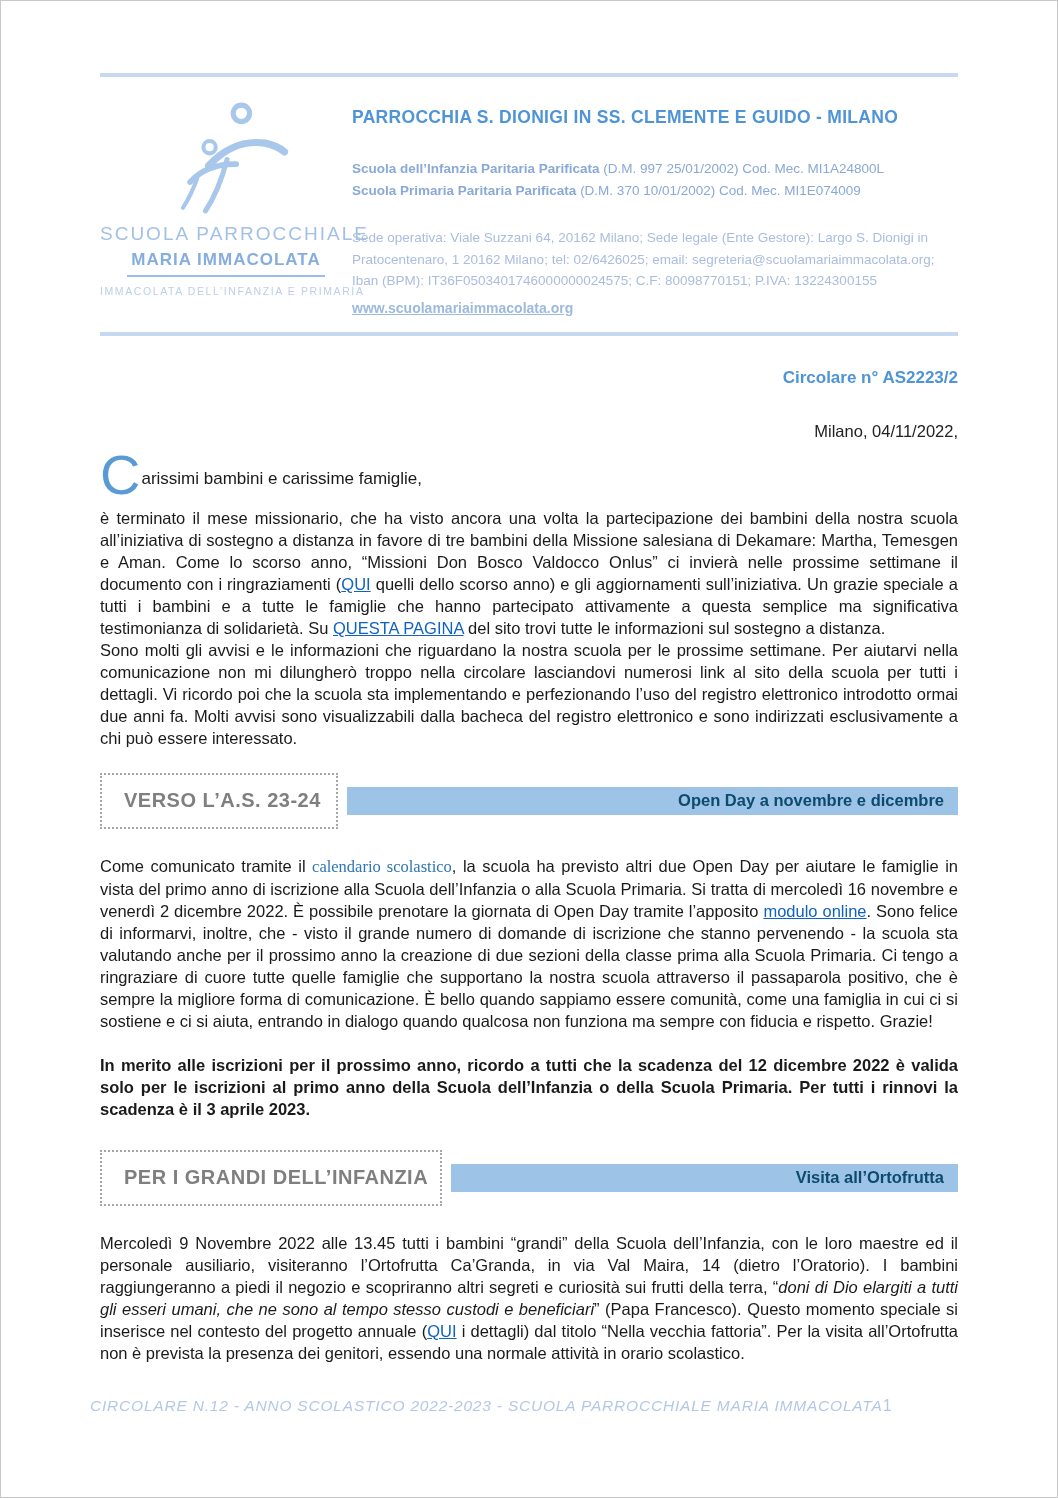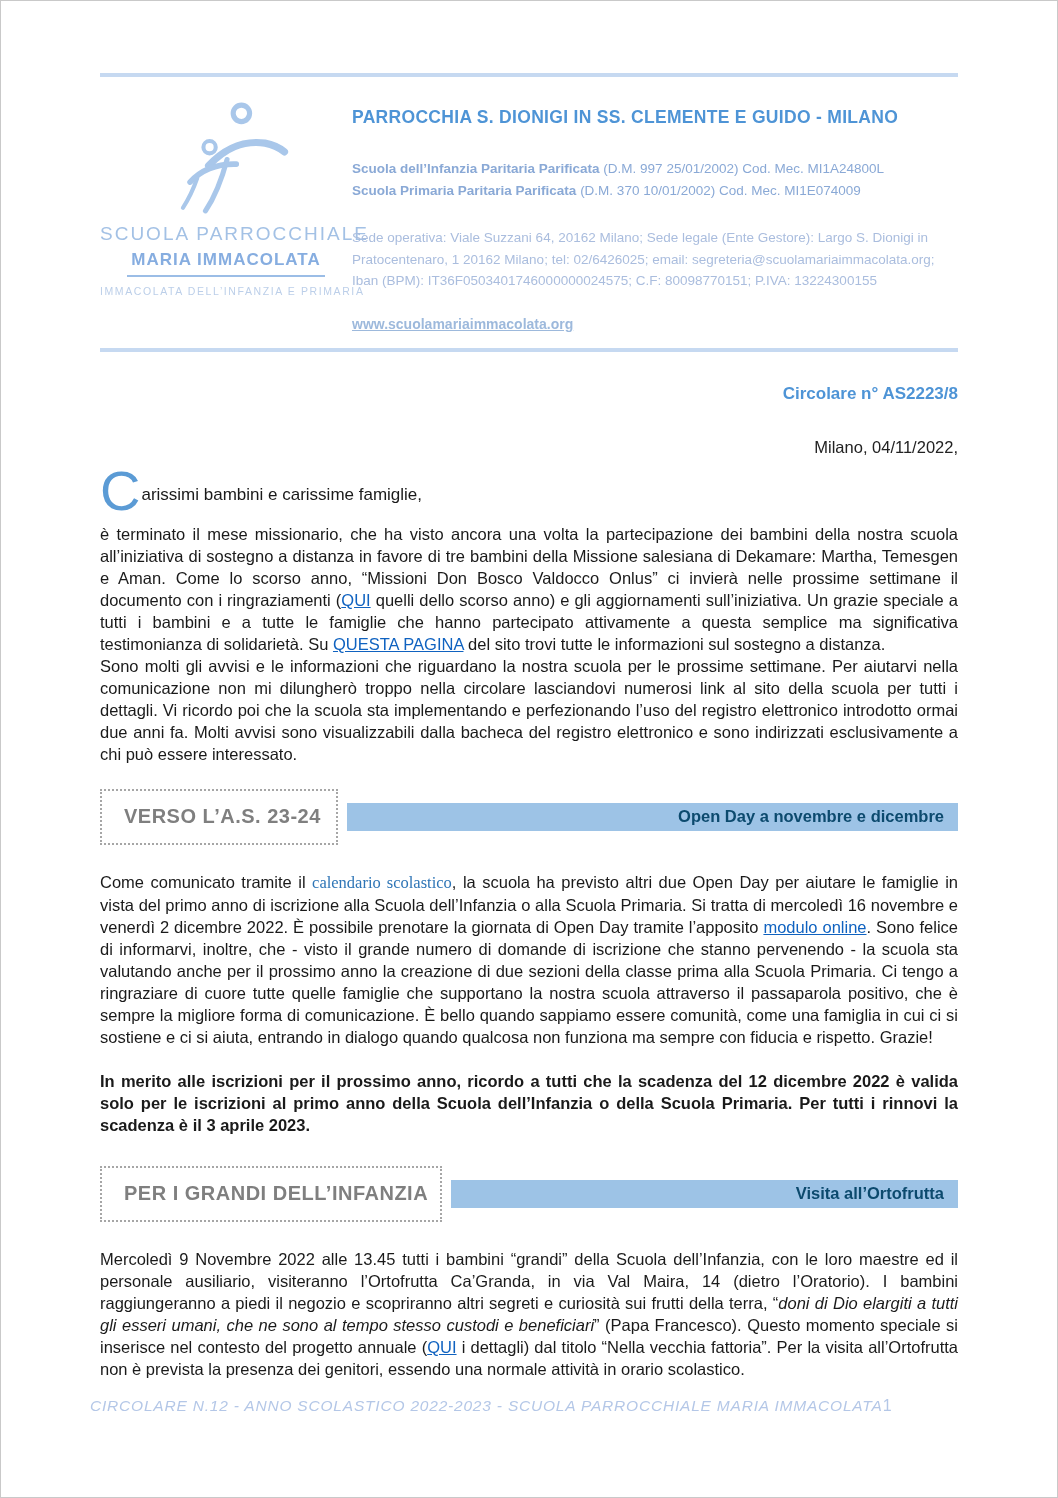--- a/index.html
+++ b/index.html
@@ -21,21 +21,21 @@
   .logo-figure{width:180px;height:118px;margin:2px auto 0;display:block;}
   .logo-line1{font-size:19px;color:#a3c1e5;letter-spacing:2px;margin-top:6px;white-space:nowrap;}
   .logo-line2{font-size:17px;font-weight:bold;color:#86ade0;letter-spacing:1px;
     display:inline-block;border-bottom:2px solid #9bbde6;padding:2px 4px 5px;margin-top:3px;white-space:nowrap;}
   .logo-line3{font-size:10.5px;color:#bccfe9;letter-spacing:1.6px;margin-top:8px;white-space:nowrap;}
   .header-text{flex:1;text-align:left;padding-top:10px;}
   .h-title{color:#4e94d6;font-weight:bold;font-size:17.5px;letter-spacing:.3px;}
   .h-schools{margin-top:30px;font-size:13.5px;line-height:1.6;color:#8aa9d6;}
   .h-schools b{font-weight:bold;}
   .h-address{margin-top:26px;font-size:13.5px;line-height:1.6;color:#aabdde;}
-  .h-site{margin-top:24px;font-size:14px;font-weight:bold;}
+  .h-site{margin-top:8px;font-size:14px;font-weight:bold;}
   .h-site a{color:#9db9dc;text-decoration:underline;}
 
   
   .circ-no{margin-top:32px;text-align:right;color:#4e94d6;font-weight:bold;font-size:17px;}
   .dateline{margin-top:34px;text-align:right;font-size:16.5px;color:#222;}
 
   
   .salutation{margin-top:12px;font-size:17px;}
   .dropcap{color:#5b9bd5;font-size:56px;line-height:.8;font-weight:normal;
     display:inline-block;vertical-align:-10px;margin-right:1px;}
@@ -100,21 +100,21 @@
           <div><b>Scuola dell’Infanzia Paritaria Parificata</b><span> (D.M. 997 25/01/2002) Cod. Mec. MI1A24800L</span></div>
           <div><b>Scuola Primaria Paritaria Parificata</b><span> (D.M. 370 10/01/2002) Cod. Mec. MI1E074009</span></div>
         </div>
         <div class="h-address">Sede operativa: Viale Suzzani 64, 20162 Milano; Sede legale (Ente Gestore): Largo S. Dionigi in Pratocentenaro, 1 20162 Milano; tel: 02/6426025; email: segreteria@scuolamariaimmacolata.org; Iban (BPM): IT36F0503401746000000024575; C.F: 80098770151; P.IVA: 13224300155</div>
         <div class="h-site"><a href="#">www.scuolamariaimmacolata.org</a></div>
       </div>
     </div>
 
     <hr class="rule rule-bottom">
 
-    <div class="circ-no">Circolare n° AS2223/8</div>
+    <div class="circ-no">Circolare n° AS2223/2</div>
     <div class="dateline">Milano, 04/11/2022,</div>
 
     <div class="salutation"><span class="dropcap">C</span><span>arissimi bambini e carissime famiglie,</span></div>
 
     <p class="para p1"><span>è terminato il mese missionario, che ha visto ancora una volta la partecipazione dei bambini della nostra scuola all’iniziativa di sostegno a distanza in favore di tre bambini della Missione salesiana di Dekamare: Martha, Temesgen e Aman. Come lo scorso anno, “Missioni Don Bosco Valdocco Onlus” ci invierà nelle prossime settimane il documento con i ringraziamenti (</span><a href="#" class="blink">QUI</a><span> quelli dello scorso anno) e gli aggiornamenti sull’iniziativa. Un grazie speciale a tutti i bambini e a tutte le famiglie che hanno partecipato attivamente a questa semplice ma significativa testimonianza di solidarietà. Su </span><a href="#" class="blink">QUESTA PAGINA</a><span> del sito trovi tutte le informazioni sul sostegno a distanza.</span></p>
 
     <p class="para p2">Sono molti gli avvisi e le informazioni che riguardano la nostra scuola per le prossime settimane. Per aiutarvi nella comunicazione non mi dilungherò troppo nella circolare lasciandovi numerosi link al sito della scuola per tutti i dettagli. Vi ricordo poi che la scuola sta implementando e perfezionando l’uso del registro elettronico introdotto ormai due anni fa. Molti avvisi sono visualizzabili dalla bacheca del registro elettronico e sono indirizzati esclusivamente a chi può essere interessato.</p>
 
     <div class="section-row">
       <div class="label-box w1">VERSO L’A.S. 23-24</div>

